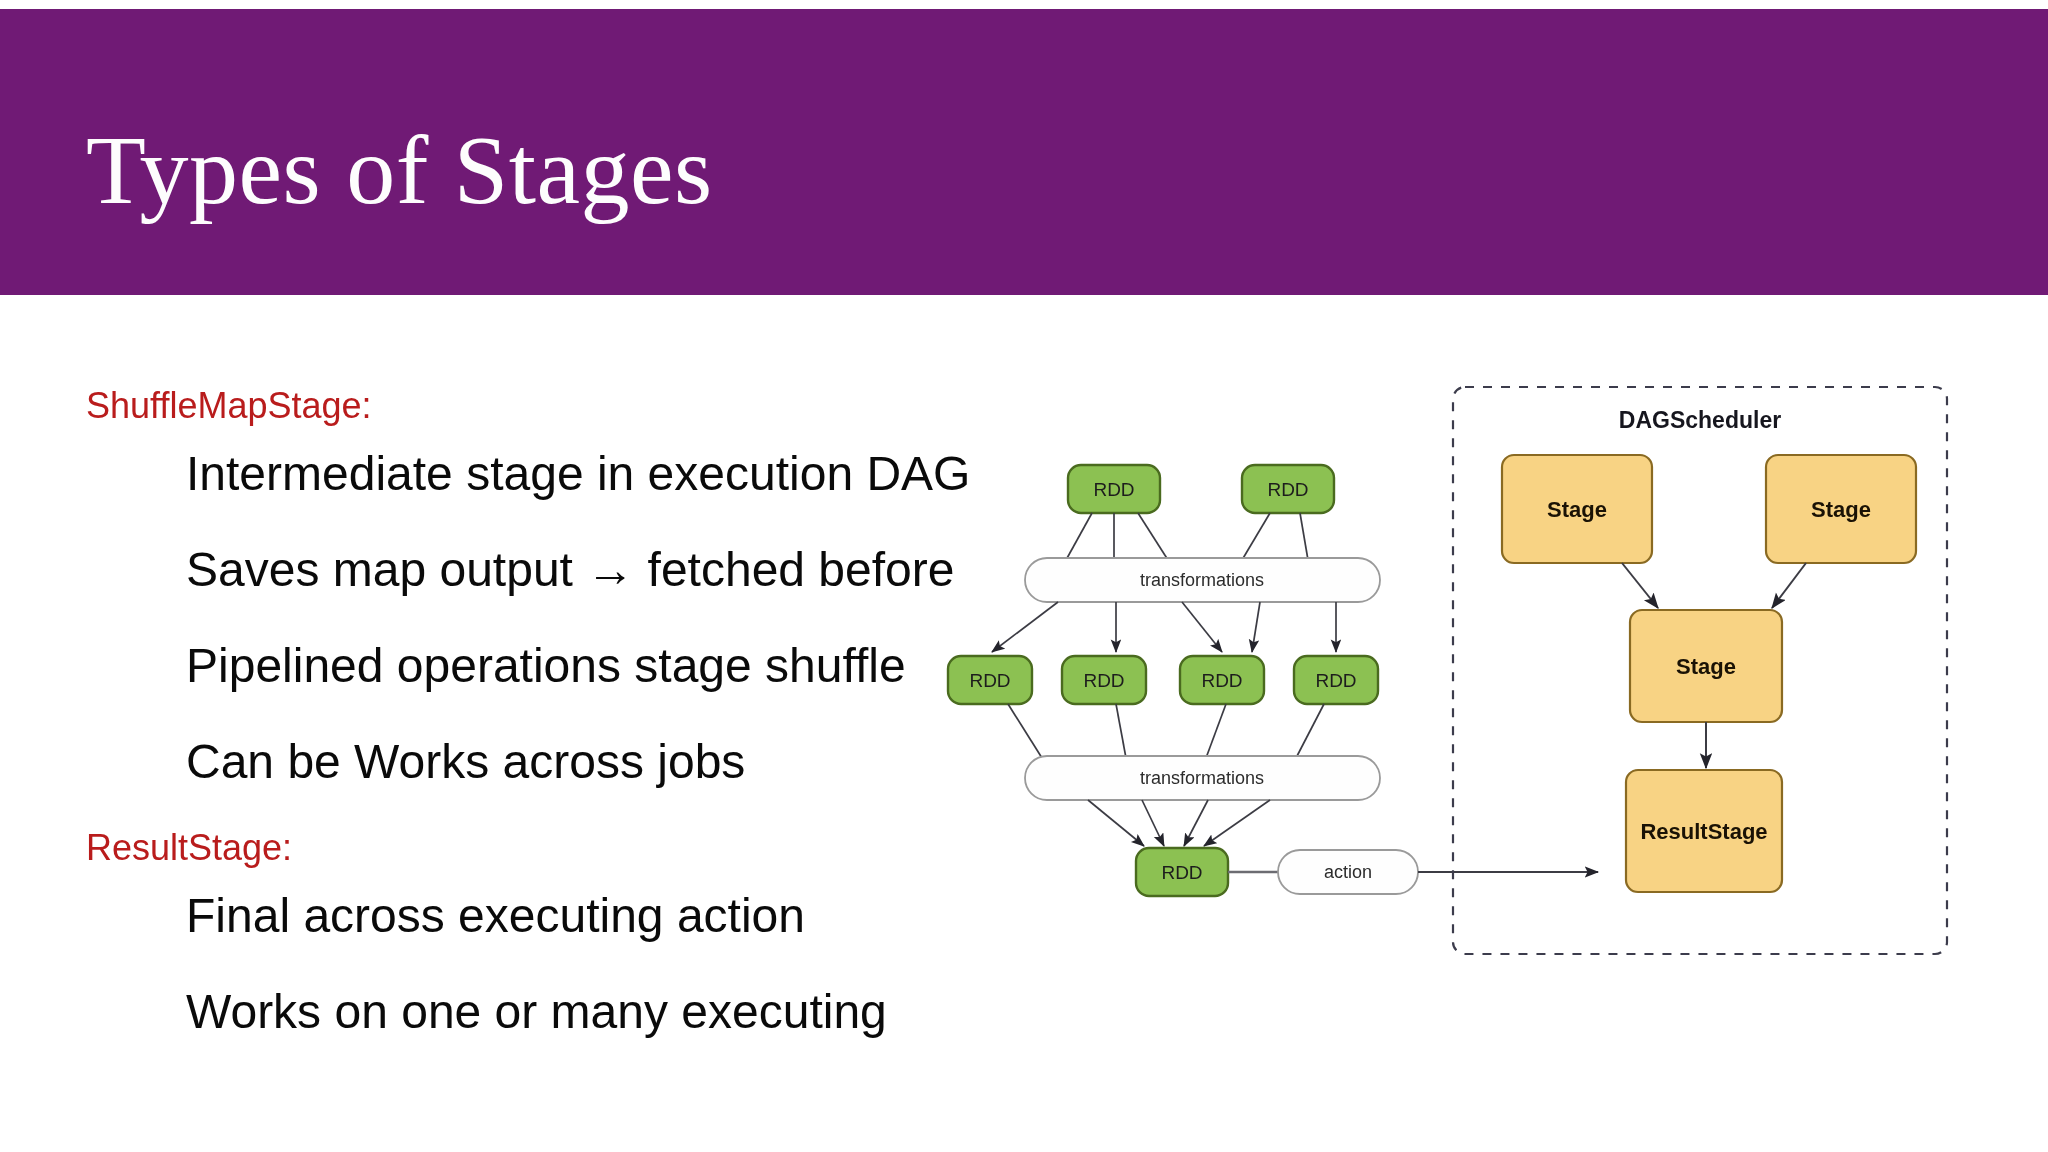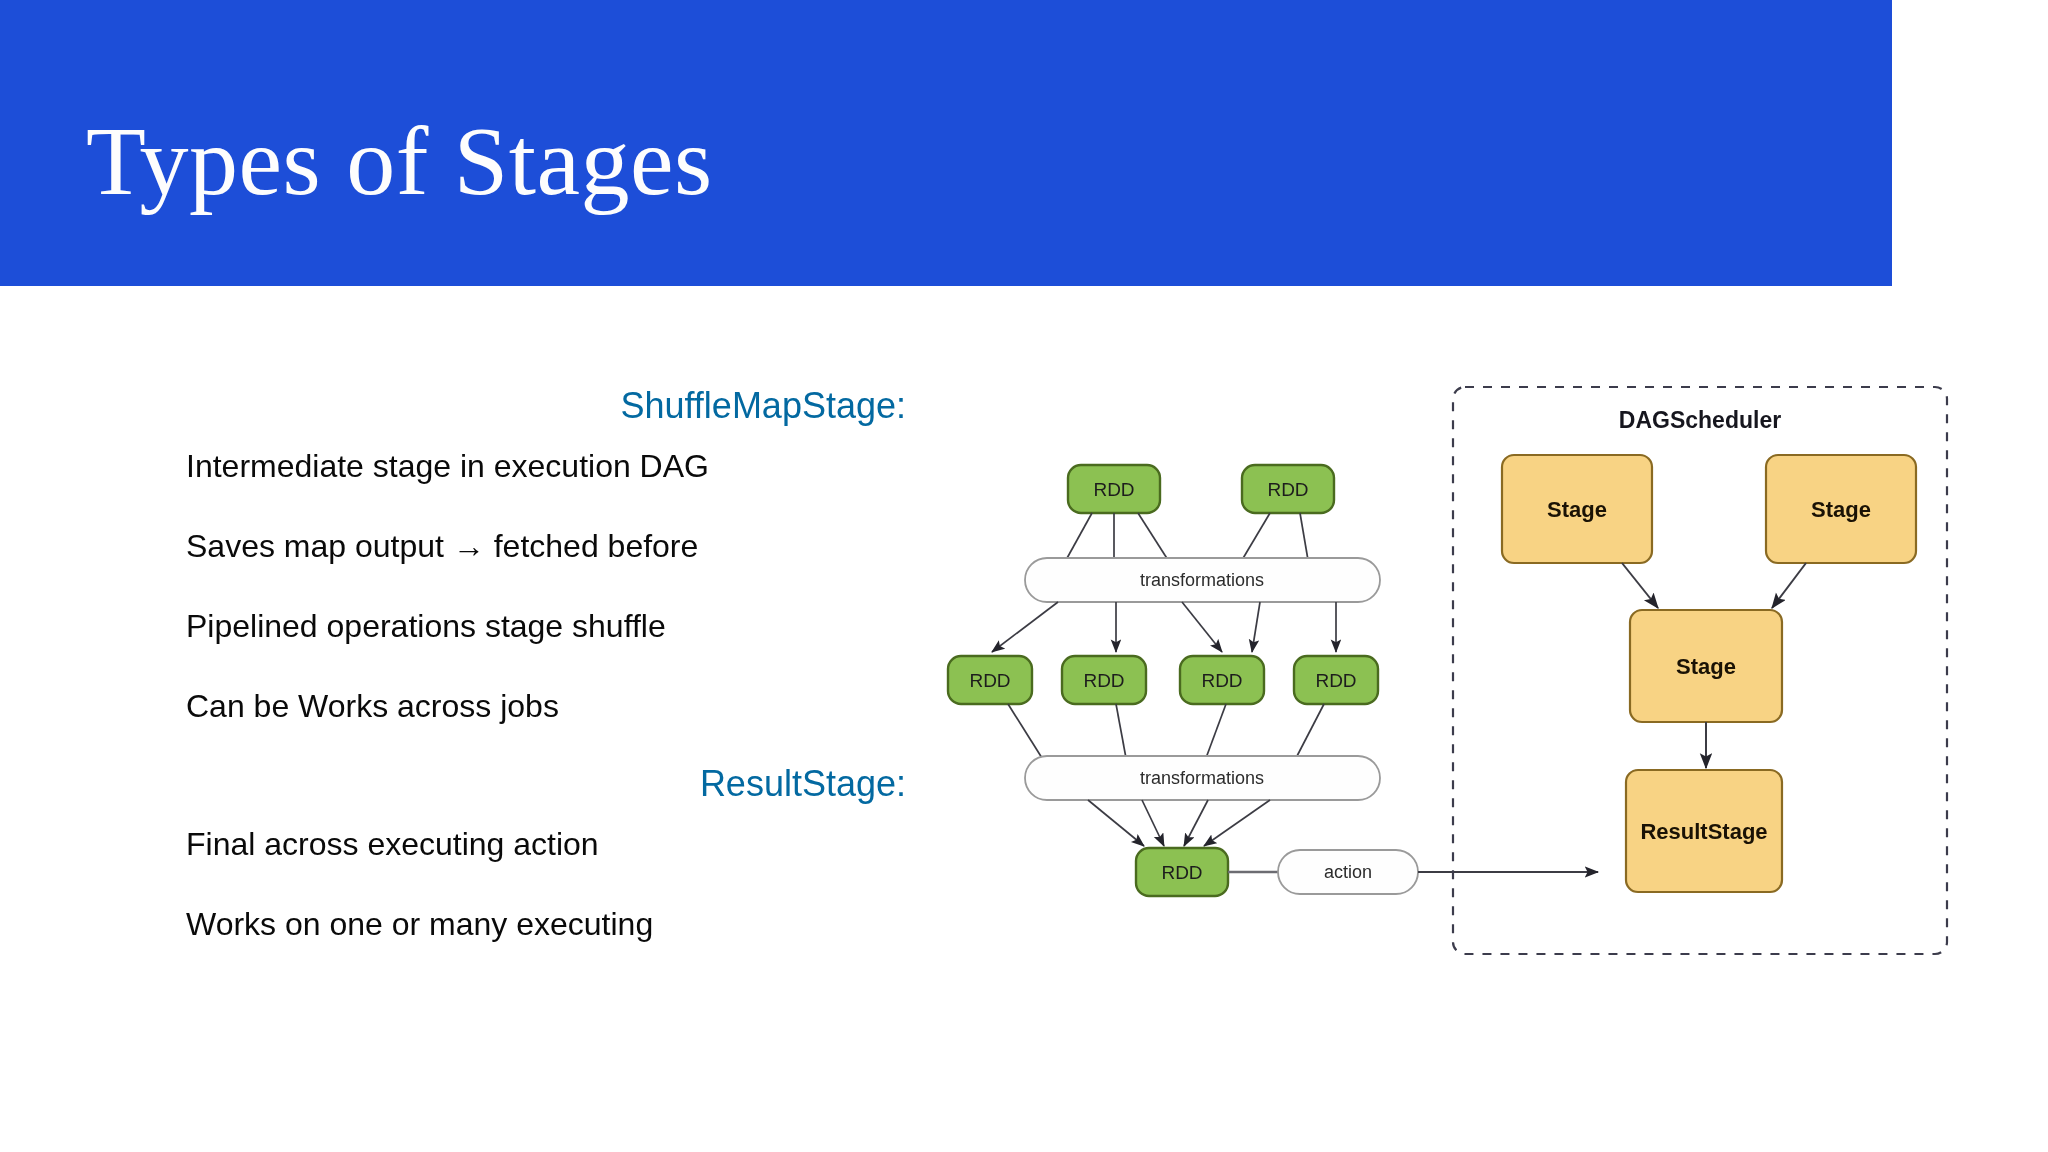--- a/index.html
+++ b/index.html
@@ -12,24 +12,24 @@
     height: 1152px;
     position: relative;
     overflow: hidden;
     font-family: "Liberation Sans", sans-serif;
     background: #ffffff;
   }
 
   
   #title-banner {
     position: absolute;
-    left: 0; top: 0;
-    width: 1892px;
+    left: 0; top: 9px;
+    width: 2048px;
     height: 286px;
-    background: #1d4ed8;
+    background: #701a75;
   }
   #slide-title {
     position: absolute;
     left: 86px;
     top: 112px;
     font-family: "Liberation Serif", "DejaVu Serif", serif;
     font-size: 98px;
     line-height: 1.0;
     font-weight: 400;
     color: #fdfdfd;
@@ -39,28 +39,27 @@
 
   
   #body-text {
     position: absolute;
     left: 86px;
     top: 388px;
     width: 820px;
   }
   .bullet-head {
     font-size: 36px;
-    color: #0369a1;
+    color: #b91c1c;
     line-height: 1.0;
     margin: 0 0 26px 0;
     white-space: nowrap;
-    text-align: right;
   }
   .bullet-sub {
-    font-size: 32px;
+    font-size: 48px;
     color: #0a0a0a;
     line-height: 1.0;
     margin: 0 0 48px 0;
     padding-left: 100px;
     white-space: nowrap;
   }
   .bullet-sub.last { margin-bottom: 0; }
   .group-gap { height: 44px; }
 
   

